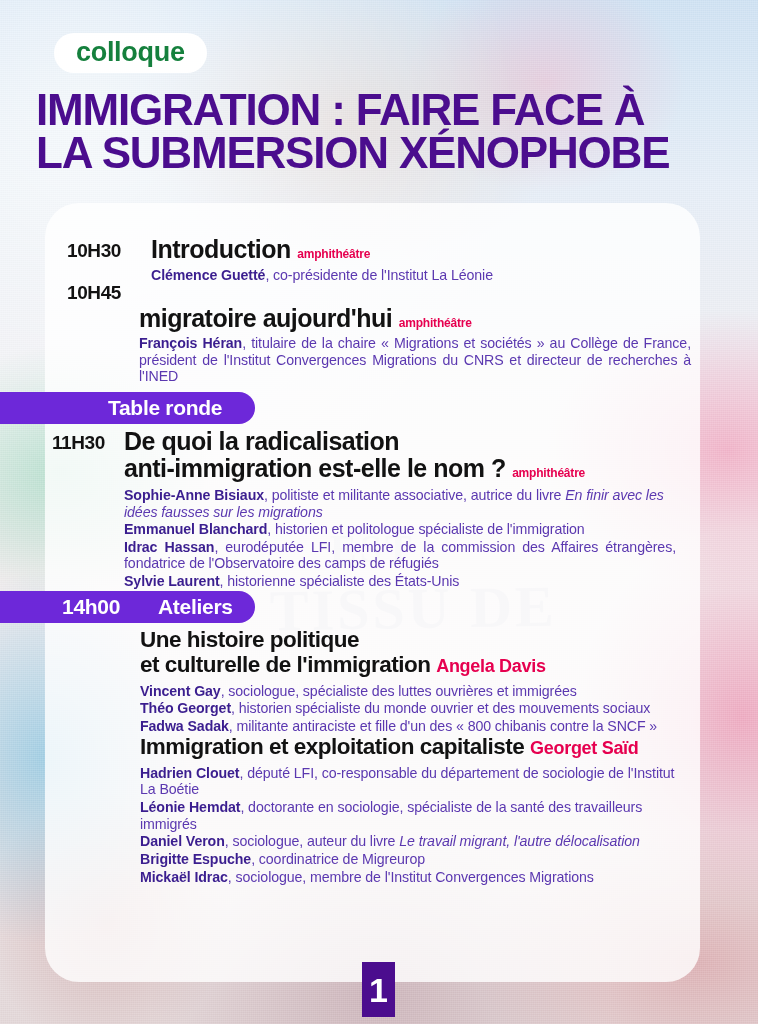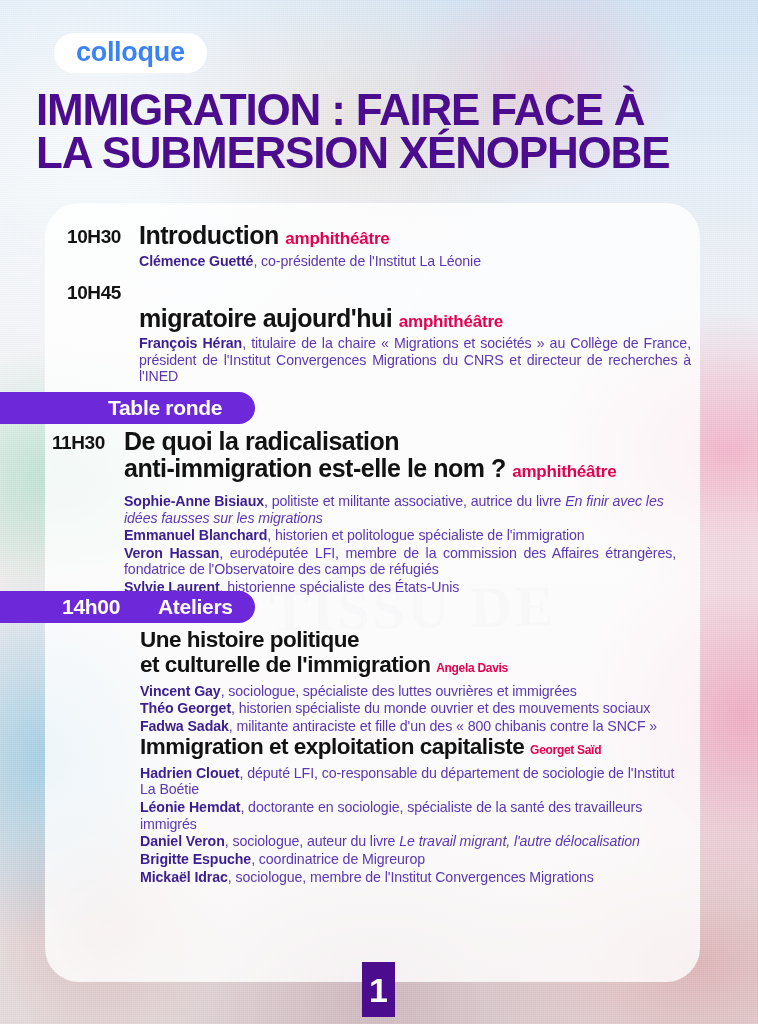--- a/index.html
+++ b/index.html
@@ -66,21 +66,21 @@
     font-family: "Liberation Serif", serif;
     white-space: nowrap;
   }
 
   
   .badge-colloque {
     position: absolute;
     left: 54px;
     top: 33px;
     background: #ffffff;
-    color: #3b82f6;
+    color: #15803d;
     border-radius: 999px;
     padding: 5px 22px 7px 22px;
     font-size: 27px;
     font-weight: 700;
     letter-spacing: -0.3px;
     line-height: 1.05;
   }
   .poster-title {
     position: absolute;
     left: 36px;
@@ -151,28 +151,28 @@
 
   .talk-title {
     color: #121212;
     font-size: 25px;
     font-weight: 800;
     line-height: 1.06;
     letter-spacing: -0.5px;
   }
   .venue {
     color: #E6004F;
-    font-size: 17px;
+    font-size: 12px;
     font-weight: 800;
     letter-spacing: -0.2px;
     white-space: nowrap;
   }
   .ws-person {
     color: #E6004F;
-    font-size: 12px;
+    font-size: 18px;
     font-weight: 800;
     letter-spacing: -0.3px;
     white-space: nowrap;
   }
 
   .speakers {
     margin-top: 4px;
   }
   .speaker {
     color: #5B38B0;
@@ -234,21 +234,21 @@
   <div class="bg-ghost">TISSU DE</div>
 
   <div class="card"></div>
 
   <div class="badge-colloque">colloque</div>
   <div class="poster-title">
     <span class="line">IMMIGRATION : FAIRE FACE À</span>
     <span class="line">LA SUBMERSION XÉNOPHOBE</span>
   </div>
 
-  <div class="row" style="left:67px; top:222px; width:620px;">
+  <div class="row" style="left:67px; top:236px; width:620px;gap:12px;">
     <div class="row-time">10H30</div>
     <div class="row-body">
       <div class="talk-title">
         <span>Introduction</span>
         <span class="venue">amphithéâtre</span>
       </div>
       <div class="speakers">
         <div class="speaker"><span class="nm">Clémence Guetté</span><span>, co-présidente de l'Institut La Léonie</span></div>
       </div>
     </div>
@@ -273,24 +273,24 @@
   </div>
 
   <div class="row" style="left:52px; top:428px; width:620px;">
     <div class="row-time">11H30</div>
     <div class="row-body">
       <div class="talk-title">
         <span>De quoi la radicalisation</span><br>
         <span>anti-immigration est-elle le nom ?</span>
         <span class="venue">amphithéâtre</span>
       </div>
-      <div class="speakers" style="margin-top:12px;">
+      <div class="speakers" style="margin-top:6px;">
         <div class="speaker" style="width:552px;"><span class="nm">Sophie-Anne Bisiaux</span><span>, politiste et militante associative, autrice du livre </span><span class="it">En finir avec les idées fausses sur les migrations</span></div>
         <div class="speaker"><span class="nm">Emmanuel Blanchard</span><span>, historien et politologue spécialiste de l'immigration</span></div>
-        <div class="speaker justify" style="width:552px;"><span class="nm">Veron Hassan</span><span>, eurodéputée LFI, membre de la commission des Affaires étrangères, fondatrice de l'Observatoire des camps de réfugiés</span></div>
+        <div class="speaker justify" style="width:552px;"><span class="nm">Idrac Hassan</span><span>, eurodéputée LFI, membre de la commission des Affaires étrangères, fondatrice de l'Observatoire des camps de réfugiés</span></div>
         <div class="speaker"><span class="nm">Sylvie Laurent</span><span>, historienne spécialiste des États-Unis</span></div>
       </div>
     </div>
   </div>
 
   <div class="section-bar" style="top:591px; width:255px;">
     <span class="bar-time">14h00</span>
     <span class="bar-label" style="left:158px;">Ateliers</span>
   </div>
 

